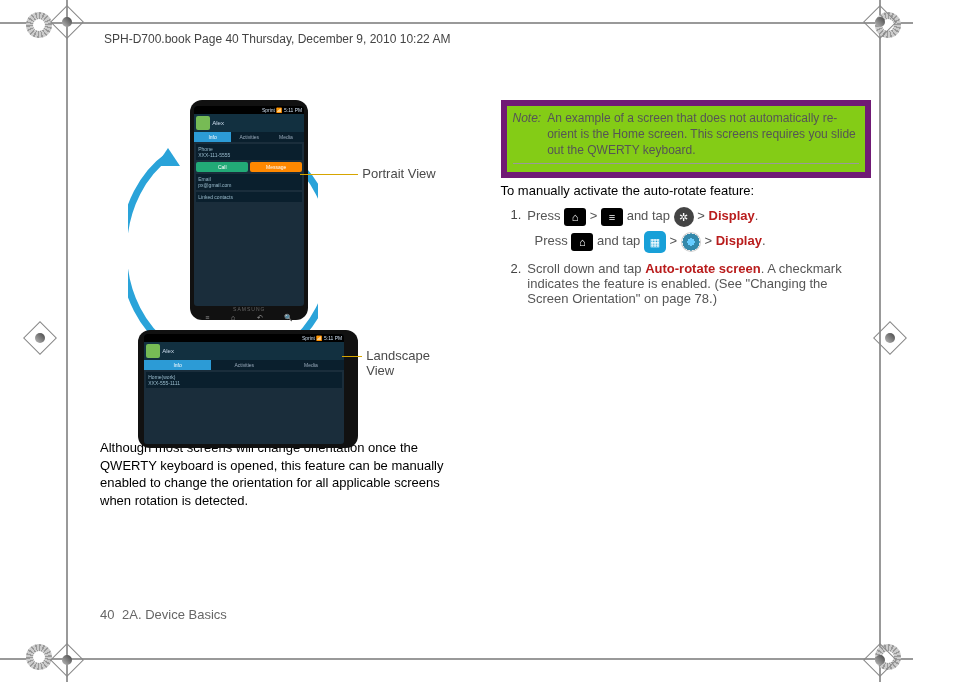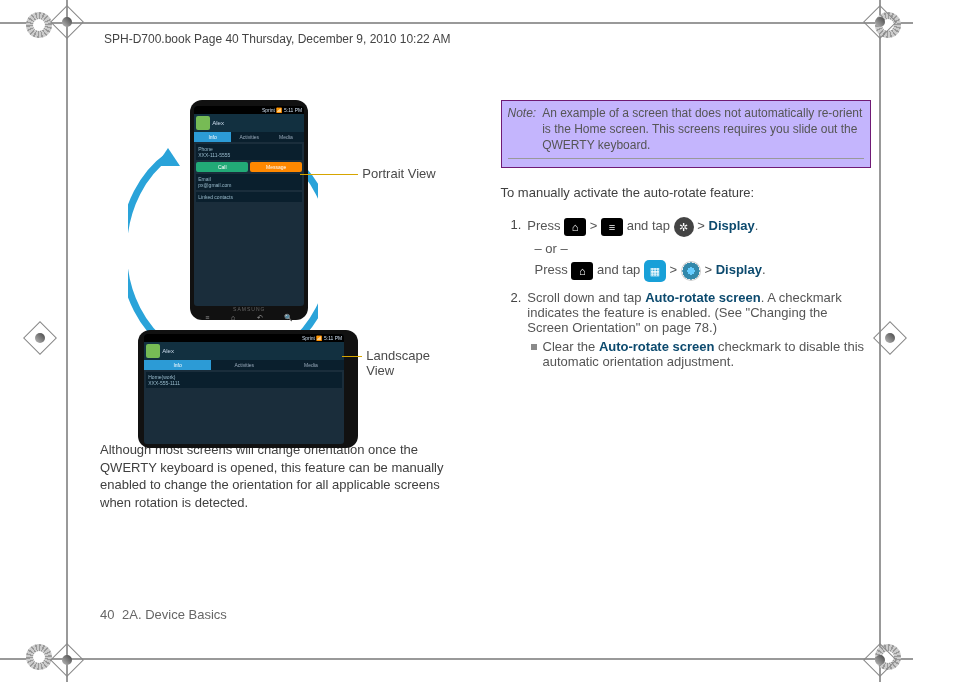--- a/index.html
+++ b/index.html
@@ -28,36 +28,36 @@
   .tabs{display:flex;font-size:5px}
   .tabs span{flex:1;text-align:center;padding:2px;background:#0a1f2d;color:#9ab}
   .tabs span.on{background:#2c9bd6;color:#fff}
   .field{margin:2px;background:#0a1f2d;padding:2px;color:#9bc;font-size:5px}
   .btnr{display:flex;margin:2px;gap:2px}
   .btnr span{flex:1;background:#2a7;color:#fff;text-align:center;font-size:5px;padding:2px;border-radius:2px}
   .btnr span:last-child{background:#f80}
   .hk{display:flex;justify-content:space-around;color:#999;font-size:7px;margin-top:2px}
   .label{position:absolute;font-size:13px;color:#4a4a4a}
   .line{position:absolute;height:0;border-top:1px solid #d6a500}
-  .para{color:#404040;line-height:1.35;margin:16px 0}
-  .notebox{border:1px solid #701a75;padding:4px 6px;background:#c4b5fd;font-size:12px;color:#555;line-height:1.35}
+  .para{color:#000000;line-height:1.35;margin:4px 0}
+  .notebox{border:6px solid #701a75;padding:4px 6px;background:#84cc16;font-size:12px;color:#555;line-height:1.35}
   .notebox hr{border:none;border-top:1px solid #999;margin:4px 0}
   .step{margin:8px 0 4px 10px;display:flex;gap:6px}
   .step .n{color:#444}
   .sub{margin:4px 0 4px 34px}
   .iconbtn{display:inline-flex;width:22px;height:18px;background:#000;color:#fff;border-radius:3px;
            align-items:center;justify-content:center;vertical-align:middle;font-size:11px}
   .icongear{display:inline-flex;width:20px;height:20px;border-radius:50%;
             background:#444;color:#fff;align-items:center;justify-content:center;vertical-align:middle;font-size:11px}
   .icongeardots{display:inline-flex;width:20px;height:20px;border-radius:50%;
             background:radial-gradient(circle at 50% 50%,#6cf 25%,#38a 26% 60%,#fff 61%);vertical-align:middle;
             box-shadow:0 0 0 1px #ccc inset}
   .iconapps{display:inline-flex;width:22px;height:22px;border-radius:5px;background:#18a0d8;color:#fff;
             align-items:center;justify-content:center;vertical-align:middle;font-size:11px}
-  b.term{font-weight:bold;color:#0c4a6e}
+  b.term{font-weight:bold;color:#b91c1c}
   .bullet{margin:4px 0 4px 30px;display:flex;gap:6px}
   .sq{width:6px;height:6px;background:#8a8a8a;margin-top:5px;flex:none}
   .footer{position:absolute;bottom:60px;left:100px;font-size:13px;color:#666}
   .footer .pn{font-style:normal;margin-right:4px}
   .footer .sec{}
 </style>
 </head>
 <body>
 
 <div class="page">
@@ -160,44 +160,37 @@
         <span>
           <span>Press </span>
           <span class="iconbtn">⌂</span>
           <span> &gt; </span>
           <span class="iconbtn">≡</span>
           <span> and tap </span>
           <span class="icongear">✲</span>
           <span> &gt; </span><b class="term">Display</b><span>.</span>
         </span>
       </div>
-      <div class="sub">– or –</div>
       <div class="sub">
         <span>Press </span>
         <span class="iconbtn">⌂</span>
         <span> and tap </span>
         <span class="iconapps">▦</span>
         <span> &gt; </span>
         <span class="icongeardots"></span>
         <span> &gt; </span><b class="term">Display</b><span>.</span>
       </div>
 
       <div class="step">
         <span class="n">2.</span>
         <span>
           <span>Scroll down and tap </span><b class="term">Auto-rotate screen</b><span>. A checkmark indicates the feature is enabled. (See "Changing the Screen Orientation" on page 78.)</span>
         </span>
       </div>
 
-      <div class="bullet">
-        <span class="sq"></span>
-        <span>
-          <span>Clear the </span><b class="term">Auto-rotate screen</b><span> checkmark to disable this automatic orientation adjustment.</span>
-        </span>
-      </div>
     </div>
   </div>
 
   <div class="footer">
     <span class="pn">40</span>
     <span class="sec">2A. Device Basics</span>
   </div>
 </div>
 
 </body></html>

